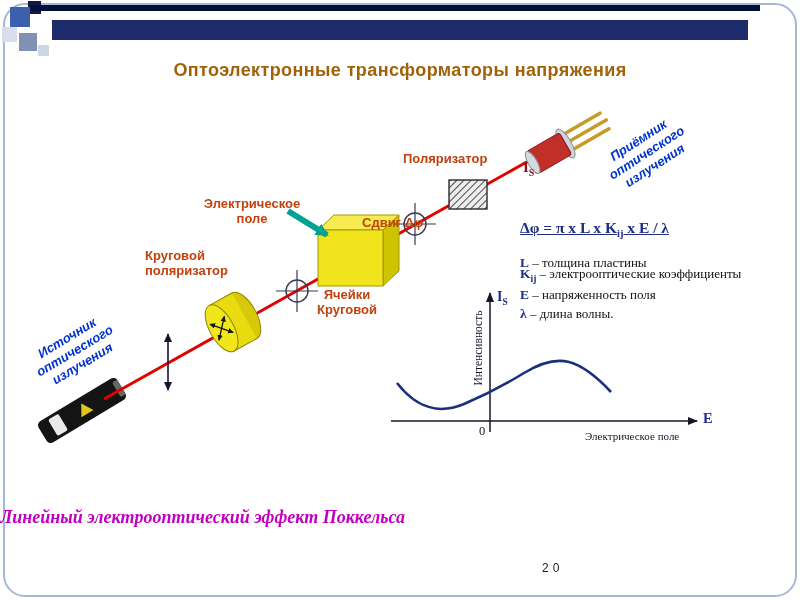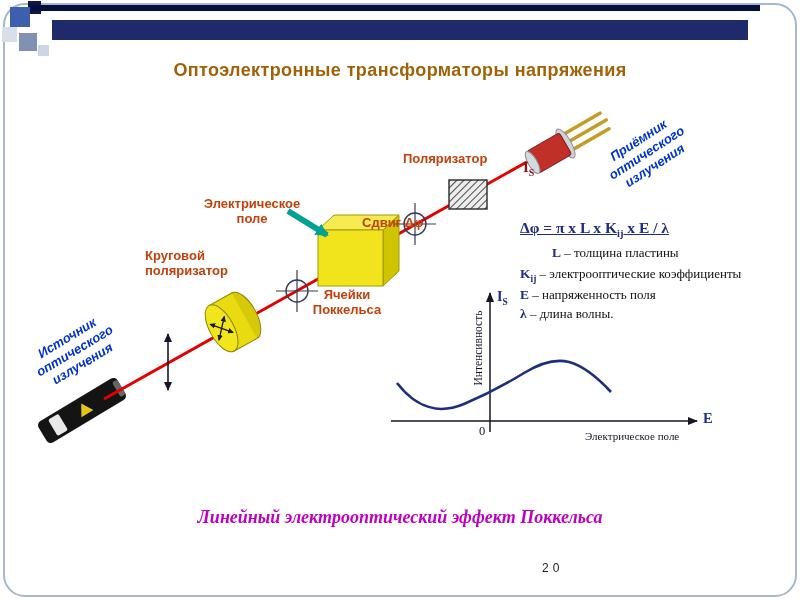--- a/index.html
+++ b/index.html
@@ -113,53 +113,53 @@
   </svg>
 
   <div class="abs blue-rot" style="left:12px;top:329px;width:126px;transform:rotate(-31deg);">Источник
 оптического
 излучения</div>
   <div class="abs navy-label" style="left:145px;top:248px;">Круговой
 поляризатор</div>
   <div class="abs navy-label" style="left:194px;top:196px;width:116px;text-align:center;">Электрическое
 поле</div>
   <div class="abs navy-label" style="left:295px;top:287px;width:104px;text-align:center;">Ячейки
-Поккельса</div>
+Круговой</div>
   <div class="abs navy-label nowrap" style="left:362px;top:177px;margin-top:38px;">Сдвиг Δφ</div>
   <div class="abs navy-label nowrap" style="left:403px;top:151px;">Поляризатор</div>
   <div class="abs blue-rot" style="left:578px;top:131px;width:138px;transform:rotate(-33deg);">Приёмник
 оптического
 излучения</div>
 
   <div class="abs serif nowrap" style="left:523px;top:159px;font-weight:bold;font-size:15px;color:#8b1515;">
     <span>I</span><sub style="font-size:10px;">S</sub>
   </div>
 
   <div class="abs serif nowrap" style="left:520px;top:219px;font-weight:bold;font-size:15.5px;color:#1e2d85;text-decoration:underline;">
     <span>Δφ = π x L x K</span><sub style="font-size:10.5px;">ij</sub><span> x E / λ</span>
   </div>
 
-  <div class="abs legend-row" style="left:520px;top:245px;margin-left:32px;">
+  <div class="abs legend-row" style="left:520px;top:255px;">
     <span class="lsym">L</span><sub class="lsub"></sub><span> – толщина пластины</span>
   </div>
   <div class="abs legend-row" style="left:520px;top:266px;">
     <span class="lsym">K</span><sub class="lsub">ij</sub><span> – электрооптические коэффициенты</span>
   </div>
   <div class="abs legend-row" style="left:520px;top:287px;">
     <span class="lsym">E</span><sub class="lsub"></sub><span> – напряженность поля</span>
   </div>
   <div class="abs legend-row" style="left:520px;top:306px;text-align:center;">
     <span class="lsym">λ</span><sub class="lsub"></sub><span> – длина волны.</span>
   </div>
 
   <div class="abs serif nowrap" style="left:420px;top:342px;width:115px;text-align:center;transform:rotate(-90deg);font-size:11.5px;color:#15152a;">Интенсивность</div>
   <div class="abs serif nowrap" style="left:497px;top:289px;font-weight:bold;font-size:14px;color:#1e2d85;">
     <span>I</span><sub style="font-size:9.5px;">S</sub>
   </div>
   <div class="abs serif nowrap" style="left:479px;top:424px;font-size:12.5px;color:#15152a;">0</div>
   <div class="abs serif nowrap" style="left:703px;top:410px;font-weight:bold;font-size:14.5px;color:#1e2d85;">E</div>
   <div class="abs serif nowrap" style="left:585px;top:430px;font-size:11px;color:#15152a;">Электрическое поле</div>
 
-  <div class="abs serif" style="left:0;top:507px;width:800px;text-align:center;color:#c000c0;font-weight:bold;font-style:italic;font-size:18px;">Линейный электрооптический эффект Поккельса</div>
+  <div class="abs serif" style="left:0;top:507px;width:800px;text-align:left;color:#c000c0;font-weight:bold;font-style:italic;font-size:18px;">Линейный электрооптический эффект Поккельса</div>
 
   <div class="abs nowrap" style="left:542px;top:561px;font-size:12px;color:#1a1a1a;letter-spacing:4px;">20</div>
 
 </div>
 
 </body></html>

